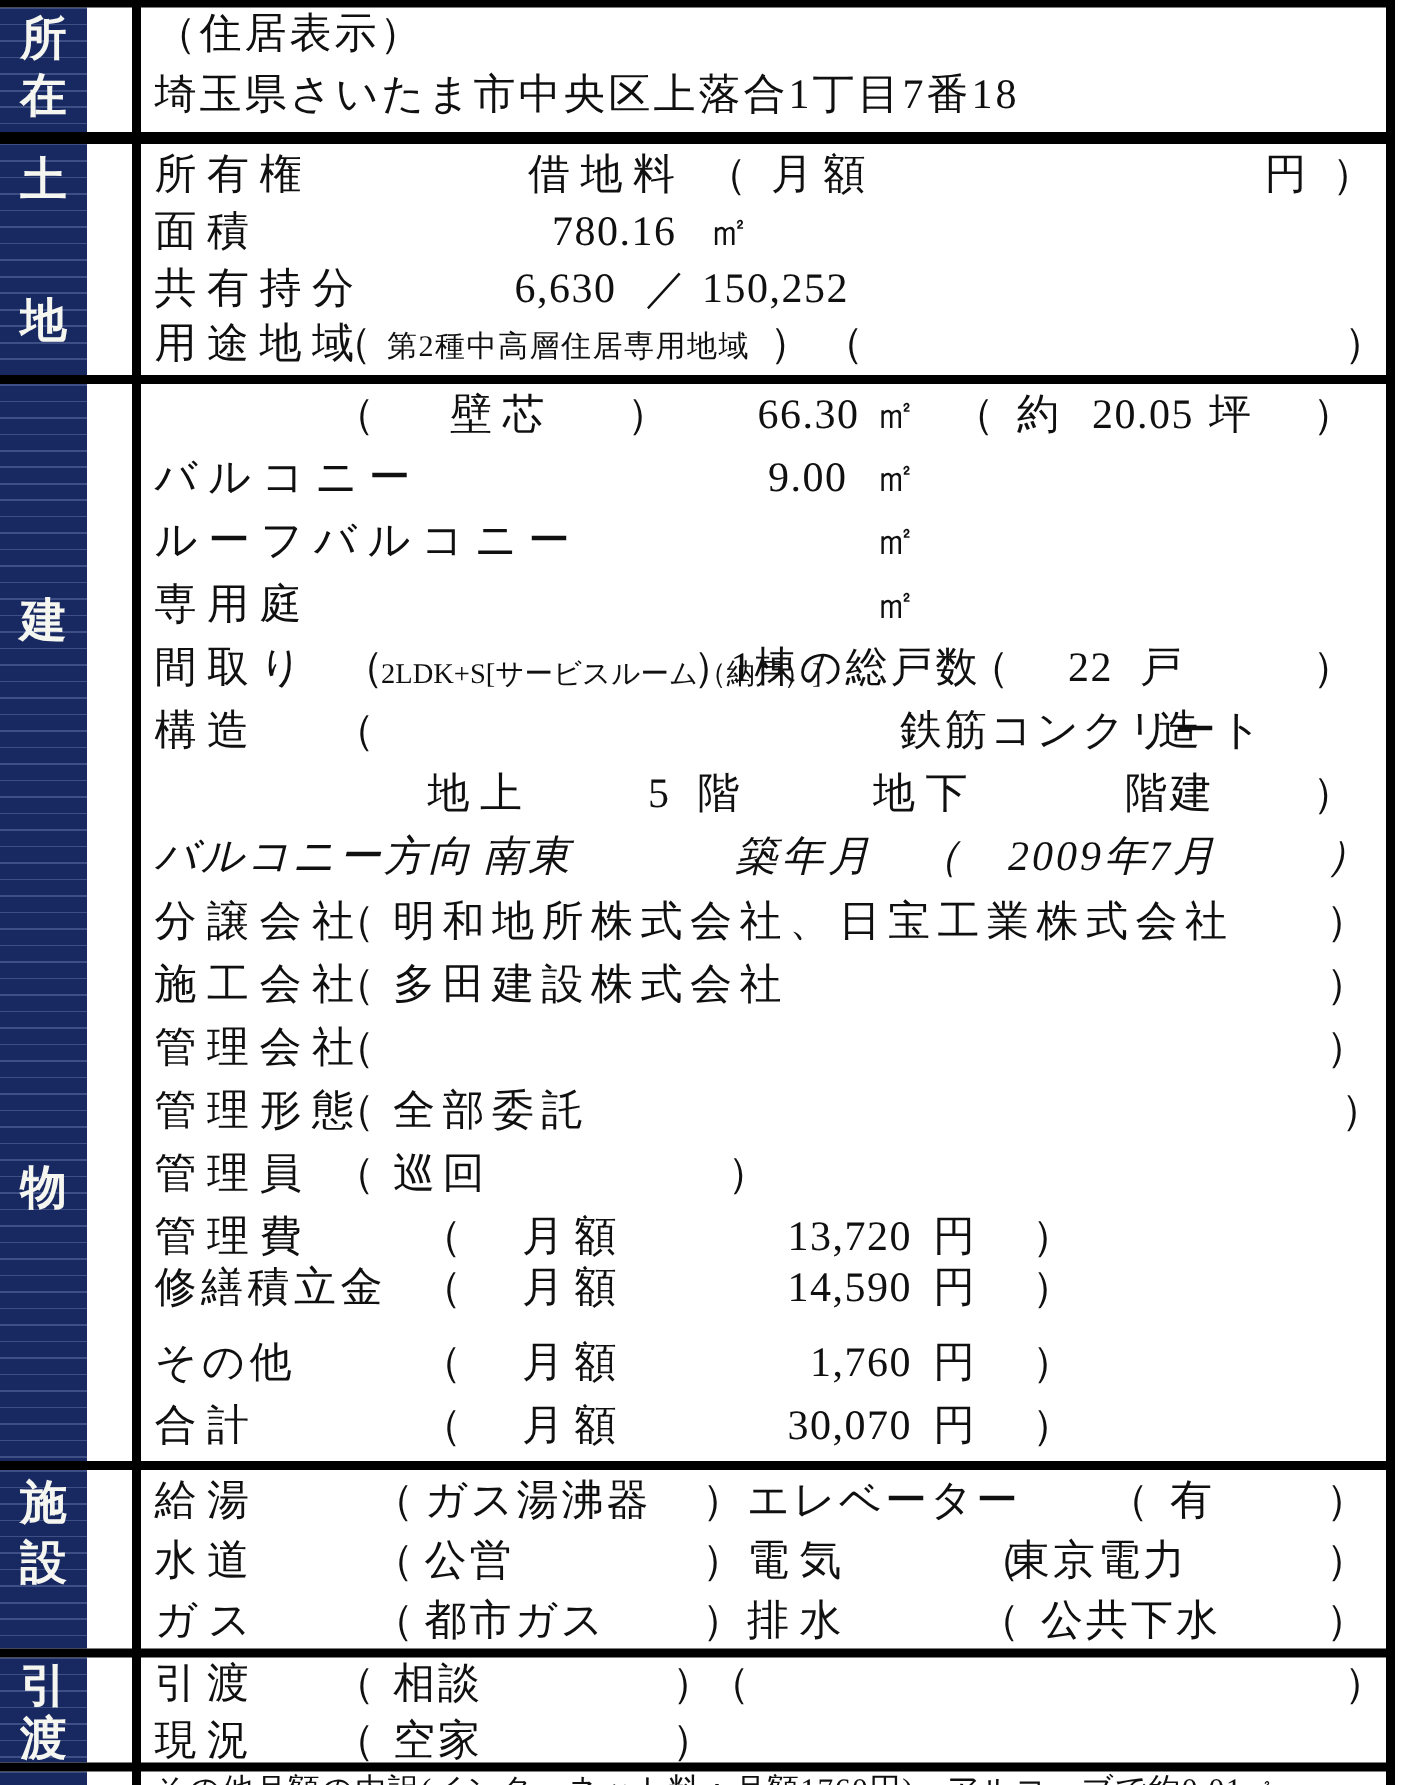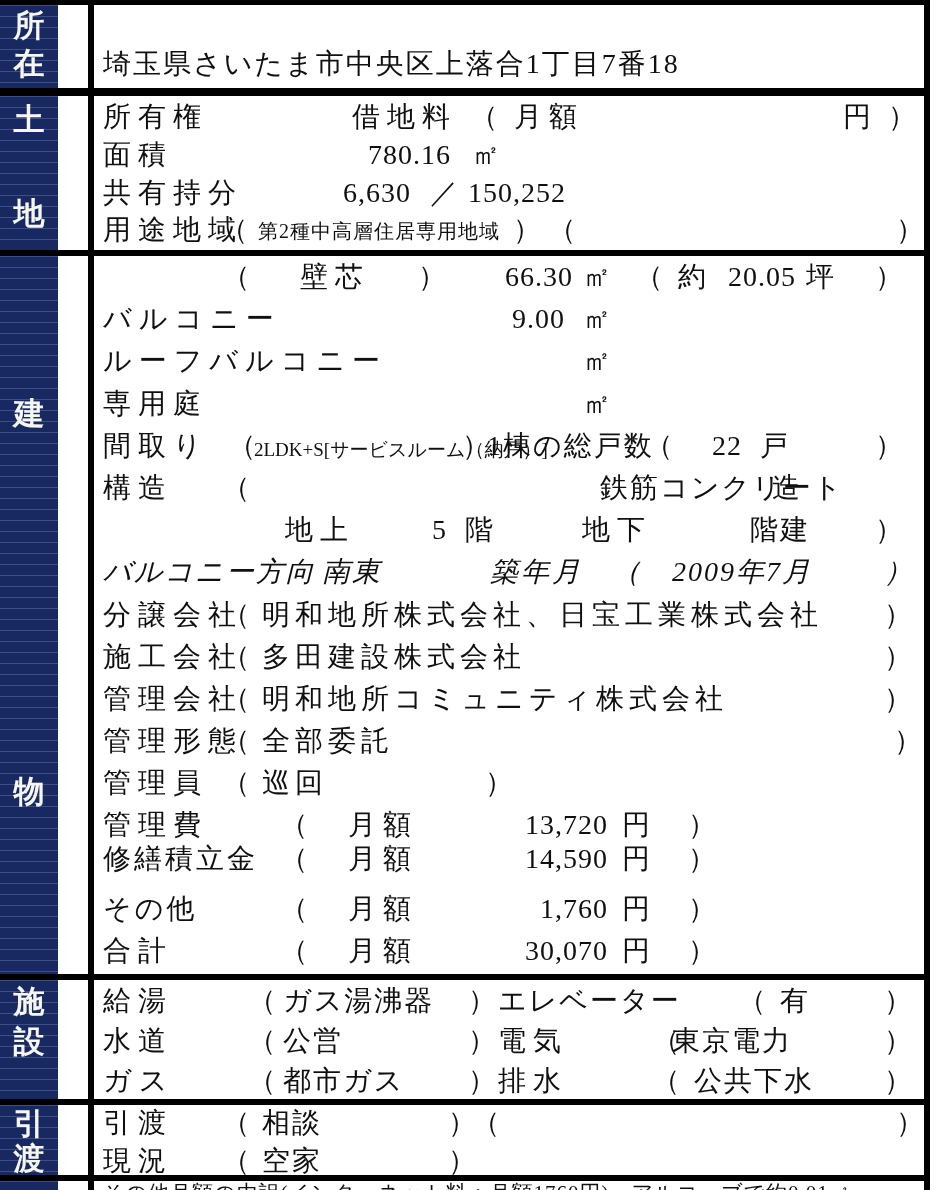--- a/index.html
+++ b/index.html
@@ -57,20 +57,23 @@
 
   <div class="sep" style="top:0;height:5px;"></div>
   <div class="sep" style="top:88px;height:8px;"></div>
   <div class="sep" style="top:250px;height:6px;"></div>
   <div class="sep" style="top:974px;height:6px;"></div>
   <div class="sep" style="top:1099px;height:6px;"></div>
   <div class="sep" style="top:1175px;height:6px;"></div>
   <div class="vb" style="left:88px;width:6px;"></div>
   <div class="vb" style="left:924px;width:6px;"></div>
 
+  <div class="row" style="top:4px;height:40px;">
+    <span class="v" style="left:103px">（住居表示）</span>
+  </div>
   <div class="row" style="top:45px;height:40px;">
     <span class="v" style="left:103px">埼玉県さいたま市中央区上落合1丁目7番18</span>
   </div>
 
   <div class="row" style="top:98px;height:38px;">
     <span class="t" style="left:103px">所有権</span>
     <span class="t" style="left:352px">借地料</span>
     <span class="v" style="left:470px">（</span>
     <span class="t" style="left:514px">月額</span>
     <span class="v" style="left:843px">円</span>
@@ -162,21 +165,20 @@
   </div>
   <div class="row" style="top:638px;height:42px;">
     <span class="t" style="left:103px">施工会社</span>
     <span class="v" style="left:222px">（</span>
     <span class="v2" style="left:262px">多田建設株式会社</span>
     <span class="v" style="left:884px">）</span>
   </div>
   <div class="row" style="top:680px;height:42px;">
     <span class="t" style="left:103px">管理会社</span>
     <span class="v" style="left:222px">（</span>
-    <span class="v2" style="left:262px">明和地所コミュニティ株式会社</span>
     <span class="v" style="left:884px">）</span>
   </div>
   <div class="row" style="top:722px;height:42px;">
     <span class="t" style="left:103px">管理形態</span>
     <span class="v" style="left:222px">（</span>
     <span class="v2" style="left:262px">全部委託</span>
     <span class="v" style="left:894px">）</span>
   </div>
   <div class="row" style="top:764px;height:42px;">
     <span class="t" style="left:103px">管理員</span>

